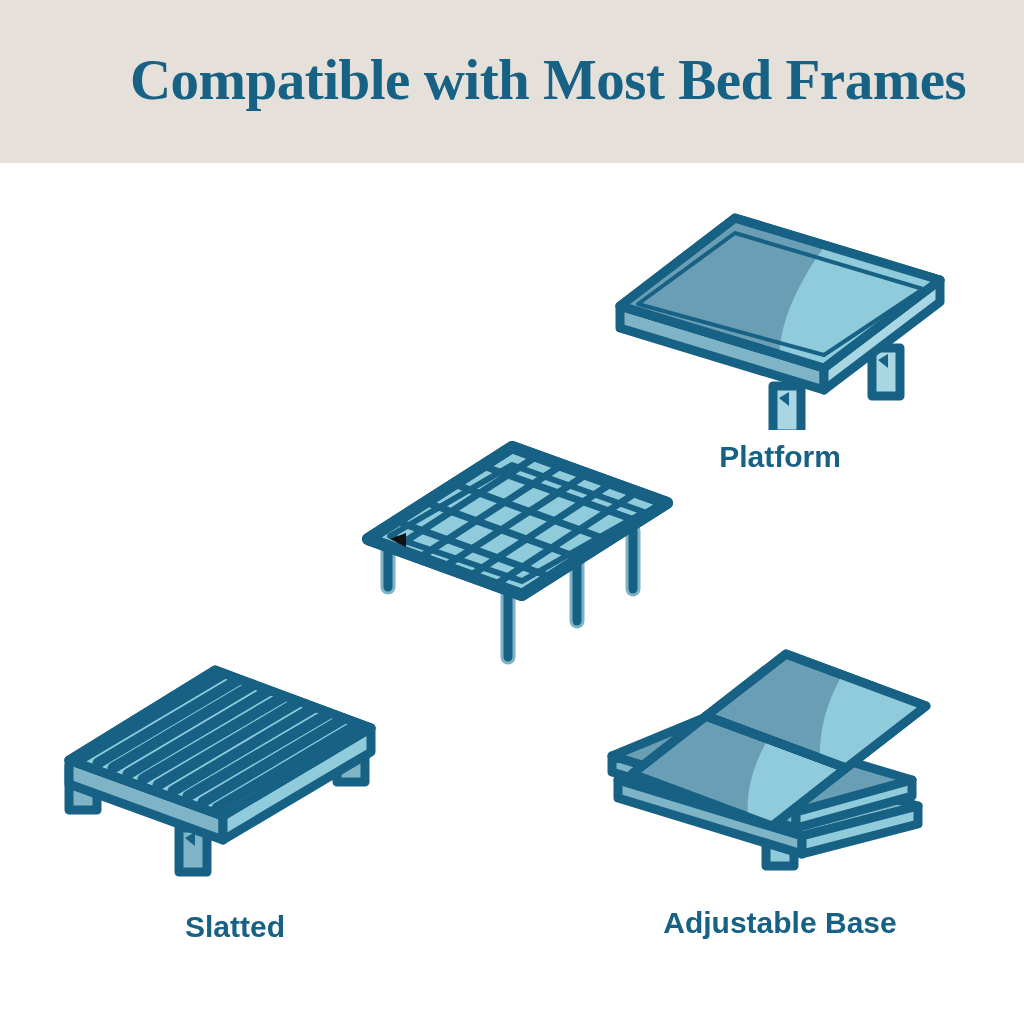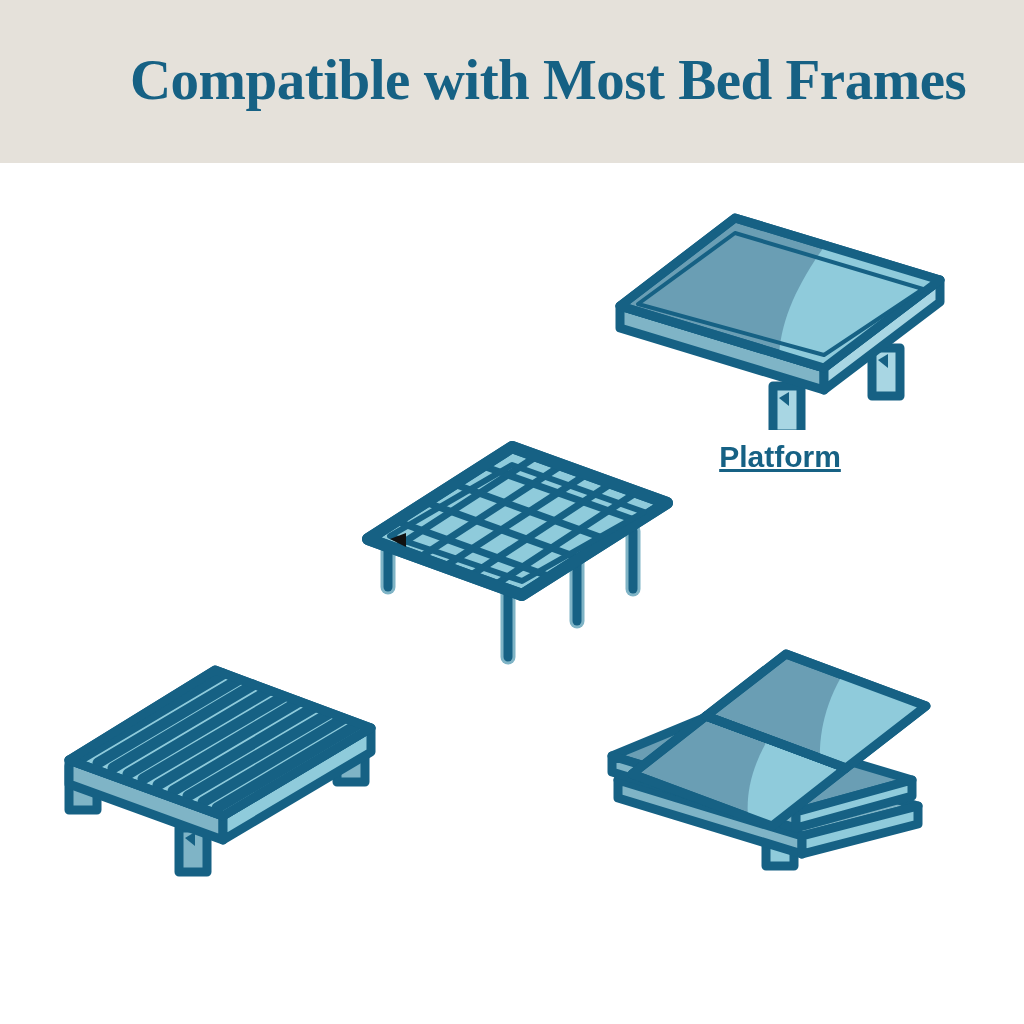--- a/index.html
+++ b/index.html
@@ -64,21 +64,21 @@
   }
 
   
   #cell-box-spring   { left: 55px;  top: 200px; width: 360px; }
   #cell-platform     { left: 600px; top: 200px; width: 360px; }
   #cell-metal-grid   { left: 330px; top: 435px; width: 360px; }
   #cell-slatted      { left: 55px;  top: 660px; width: 360px; }
   #cell-adjustable   { left: 600px; top: 640px; width: 360px; }
 
   #cell-box-spring .cell-label  { margin-top: 12px; }
-  #cell-platform .cell-label    { margin-top: 12px; text-decoration: underline; }
+  #cell-platform .cell-label    { margin-top: 12px; }
   #cell-metal-grid .cell-label  { margin-top: 8px; }
   #cell-slatted .cell-label     { margin-top: 22px; }
   #cell-adjustable .cell-label  { margin-top: 18px; }
 </style>
 </head>
 <body>
 
 <div id="infographic">
 
   <div class="header-band">
@@ -186,20 +186,21 @@
         <line x1="228" y1="37" x2="88" y2="119"></line>
         <line x1="243" y1="42" x2="103" y2="125"></line>
         <line x1="258" y1="48" x2="118" y2="131"></line>
         <line x1="273" y1="54" x2="133" y2="136"></line>
         <line x1="288" y1="59" x2="148" y2="142"></line>
         <line x1="302" y1="65" x2="162" y2="148"></line>
       </g>
 
       <polygon points="160,10 316,68 168,156 14,100" fill="none" stroke="#166184" stroke-width="9" stroke-linejoin="round"></polygon>
     </svg>
+    <div class="cell-label">Slatted</div>
   </div>
 
   <div class="cell" id="cell-adjustable">
     <svg class="cell-art" width="360" height="250" viewBox="0 0 360 250">
       <defs>
         <clipPath id="abHeadClip">
           <polygon points="186,14 326,66 246,128 106,76"></polygon>
         </clipPath>
         <clipPath id="abSeatClip">
           <polygon points="106,76 246,128 172,186 32,134"></polygon>
@@ -230,15 +231,16 @@
       <polygon points="106,76 246,128 172,186 32,134" fill="none" stroke="#166184" stroke-width="9" stroke-linejoin="round"></polygon>
 
       <polygon points="186,14 326,66 246,128 106,76" fill="#6a9eb4" stroke="#166184" stroke-width="9" stroke-linejoin="round"></polygon>
       <g clip-path="url(#abHeadClip)">
         <path d="M 268,0 C 228,44 214,94 222,140 L 360,140 L 360,0 Z" fill="#8fcbdb"></path>
       </g>
       <polygon points="186,14 326,66 246,128 106,76" fill="none" stroke="#166184" stroke-width="9" stroke-linejoin="round"></polygon>
 
       <line x1="106" y1="76" x2="246" y2="128" stroke="#166184" stroke-width="9" stroke-linecap="round"></line>
     </svg>
+    <div class="cell-label">Adjustable Base</div>
   </div>
 
 </div>
 
 </body></html>

